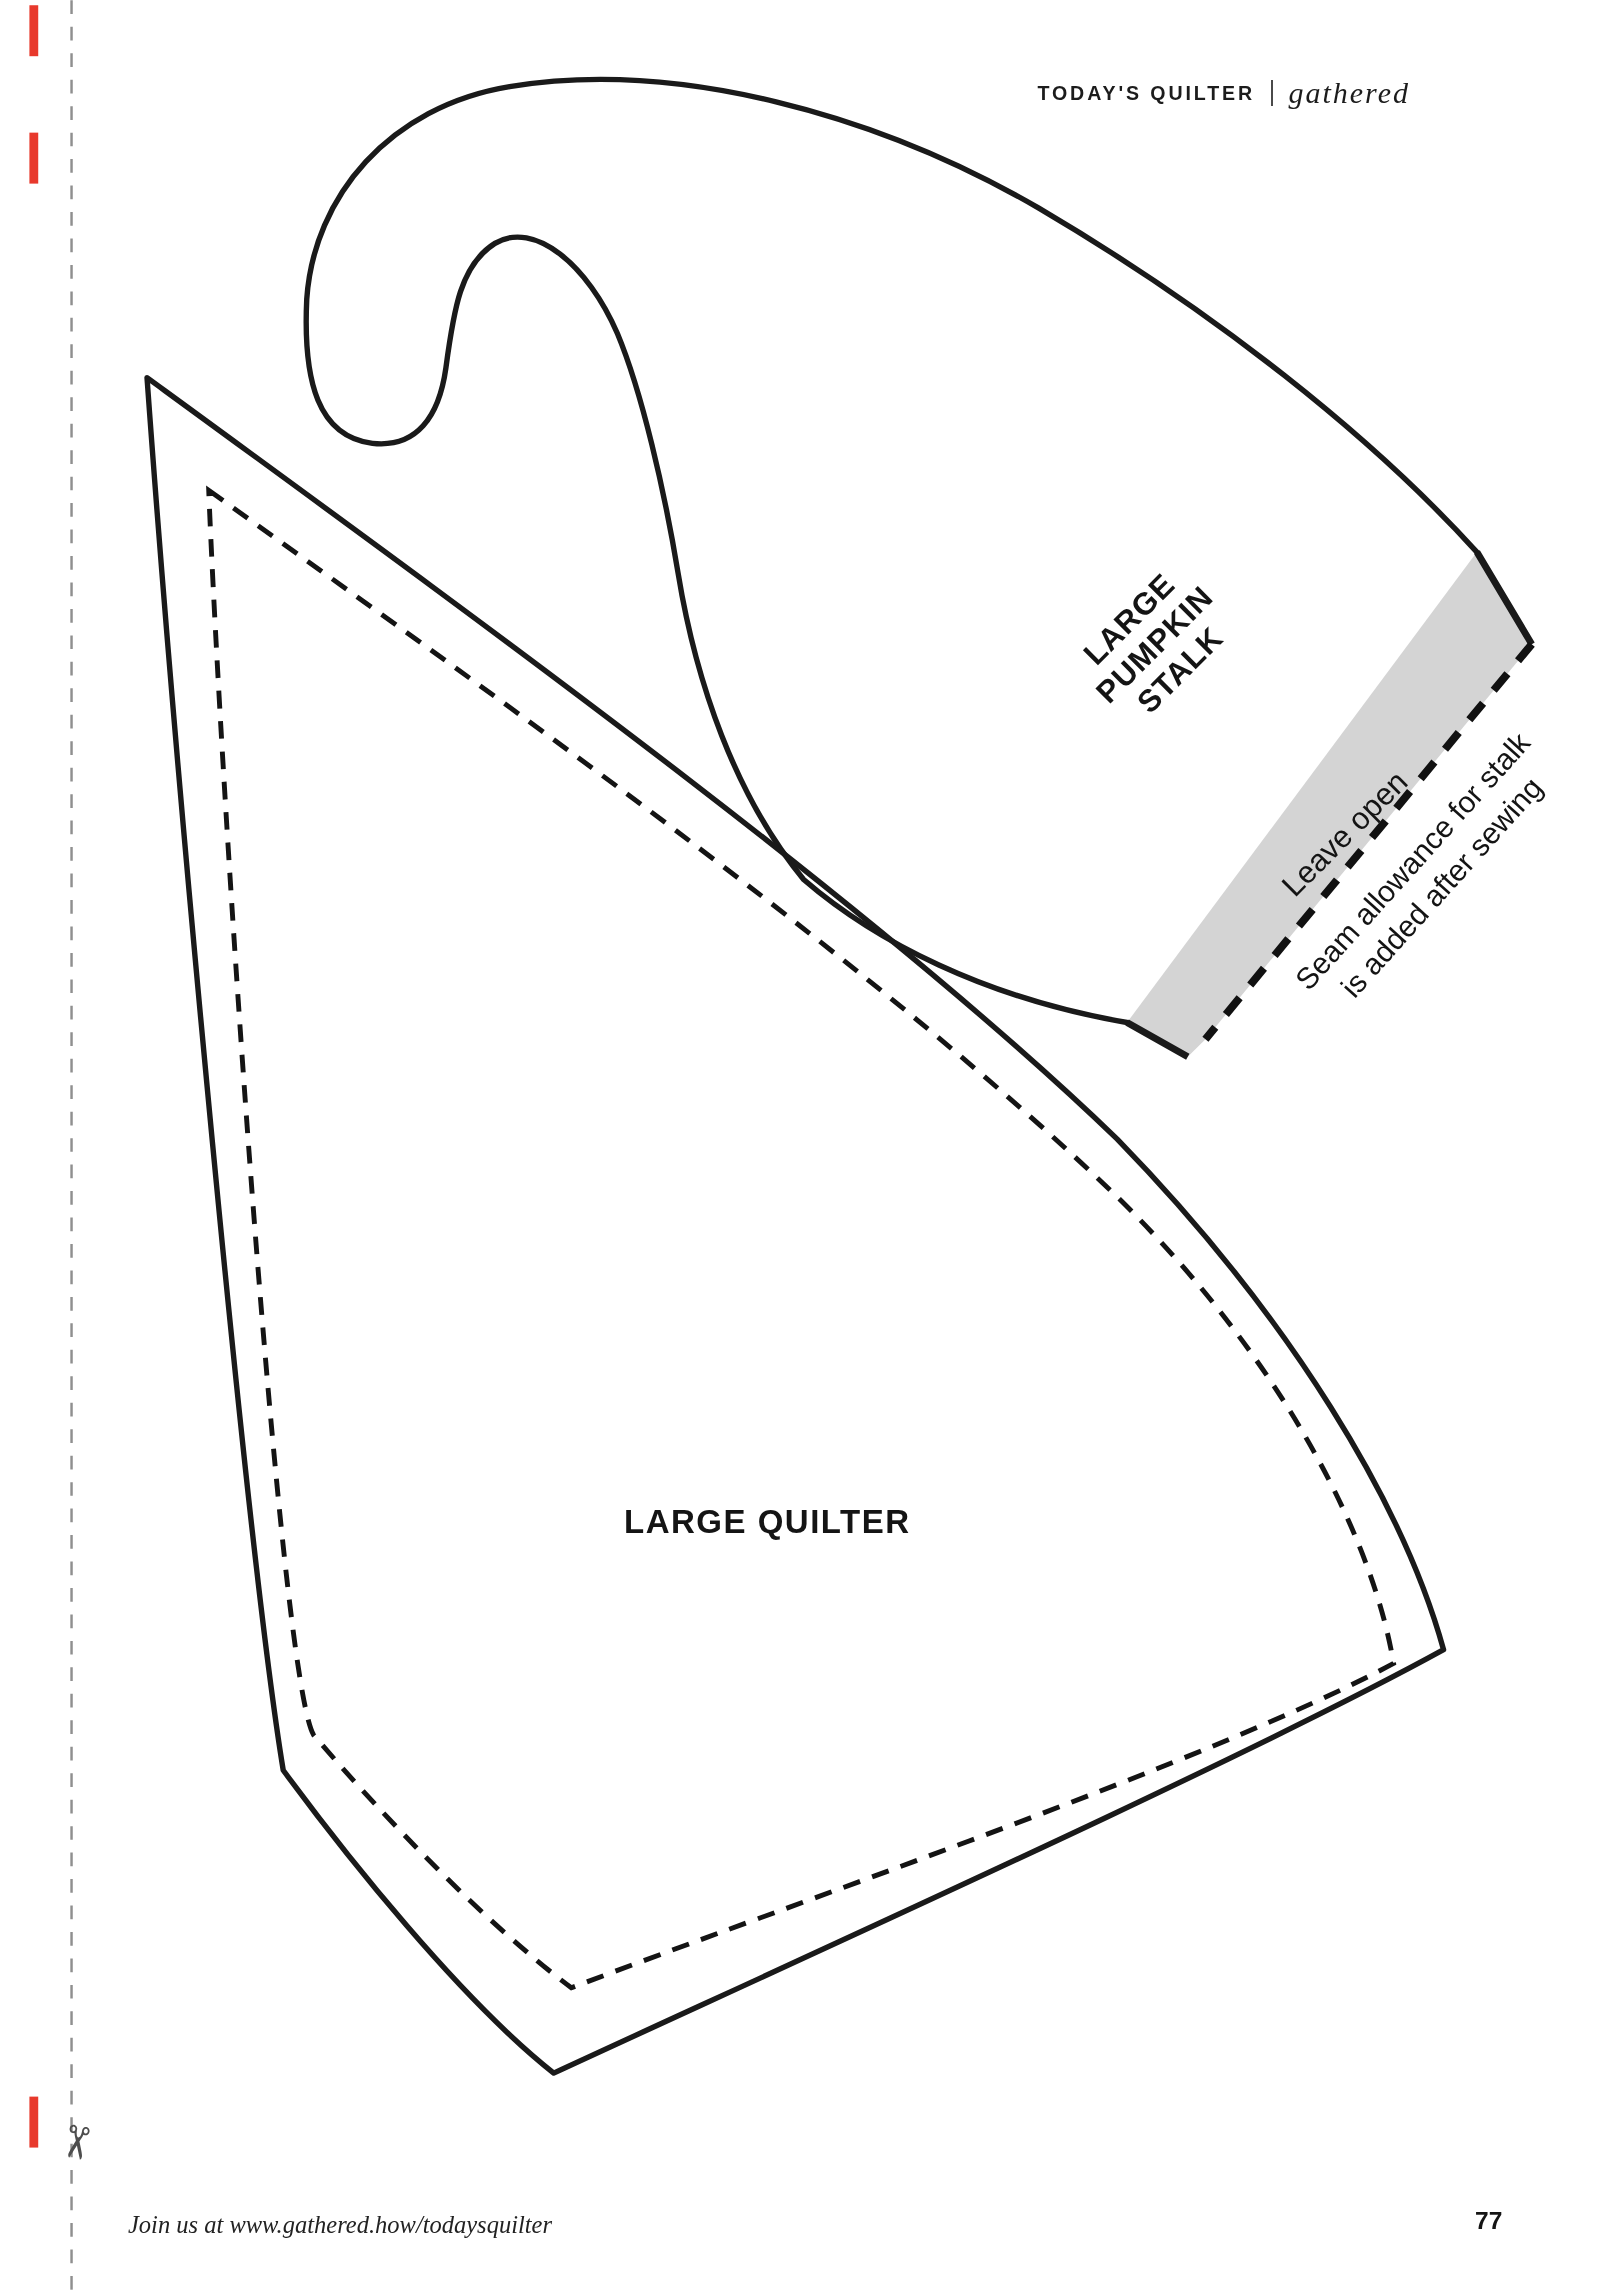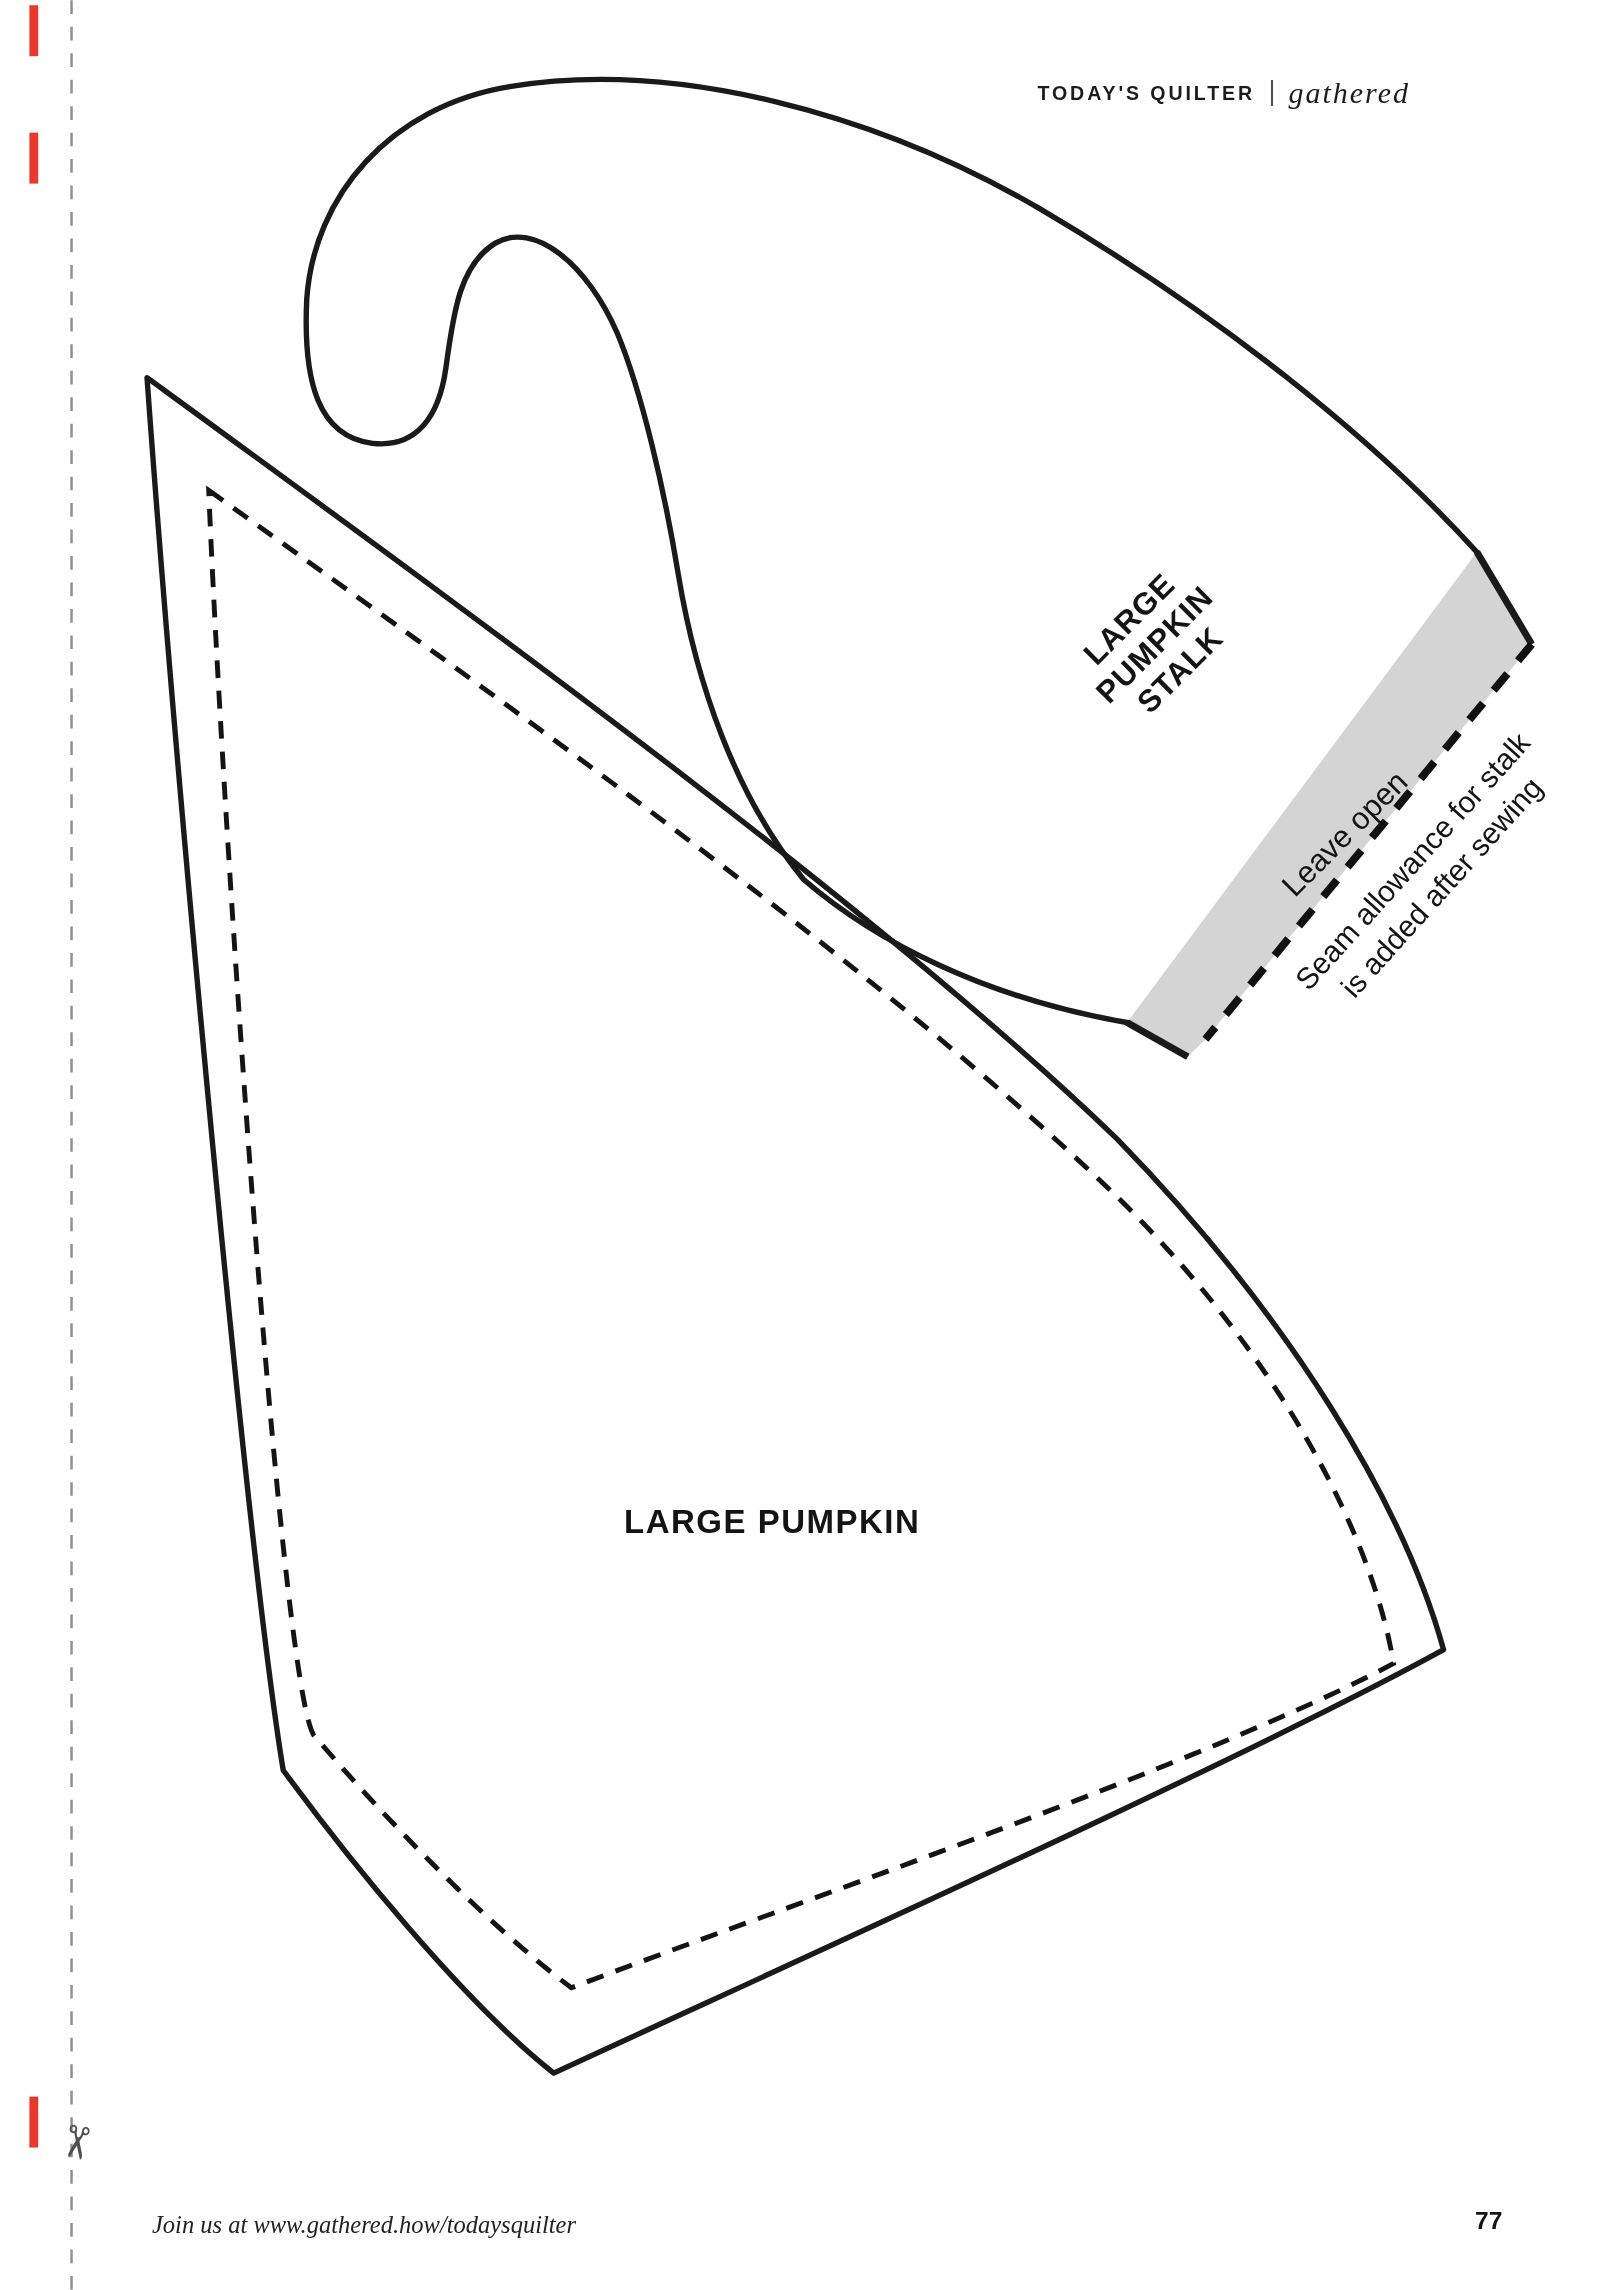--- a/index.html
+++ b/index.html
@@ -60,21 +60,21 @@
     width:55px; height:55px;
     display:flex; align-items:center; justify-content:center;
     font-size:45px; color:#4d4d4d;
     transform:rotate(100deg);
   }
 
   
   .footer-join {
     position:absolute; left:128px; top:2211px;
     font-family:"Liberation Serif", serif; font-style:italic;
-    font-size:24.5px; color:#222;margin-left:24px;
+    font-size:24.5px; color:#222;
   }
   .page-number {
     position:absolute; left:1475px; top:2207px;
     font-size:24.5px; font-weight:700; color:#141414;
   }
 </style>
 </head>
 <body>
 
 <div class="page">
@@ -132,21 +132,21 @@
     <div>STALK</div>
   </div>
 
   <div class="rot-label leave-open">Leave open</div>
 
   <div class="rot-label seam-note">
     <div>Seam allowance for stalk</div>
     <div>is added after sewing</div>
   </div>
 
-  <div class="pumpkin-label">LARGE PUMPKIN</div>
+  <div class="pumpkin-label">LARGE QUILTER</div>
 
   <div class="scissors">✂</div>
 
   <div class="footer-join">Join us at www.gathered.how/todaysquilter</div>
   <div class="page-number">77</div>
 
 </div>
 
 
 </body></html>

